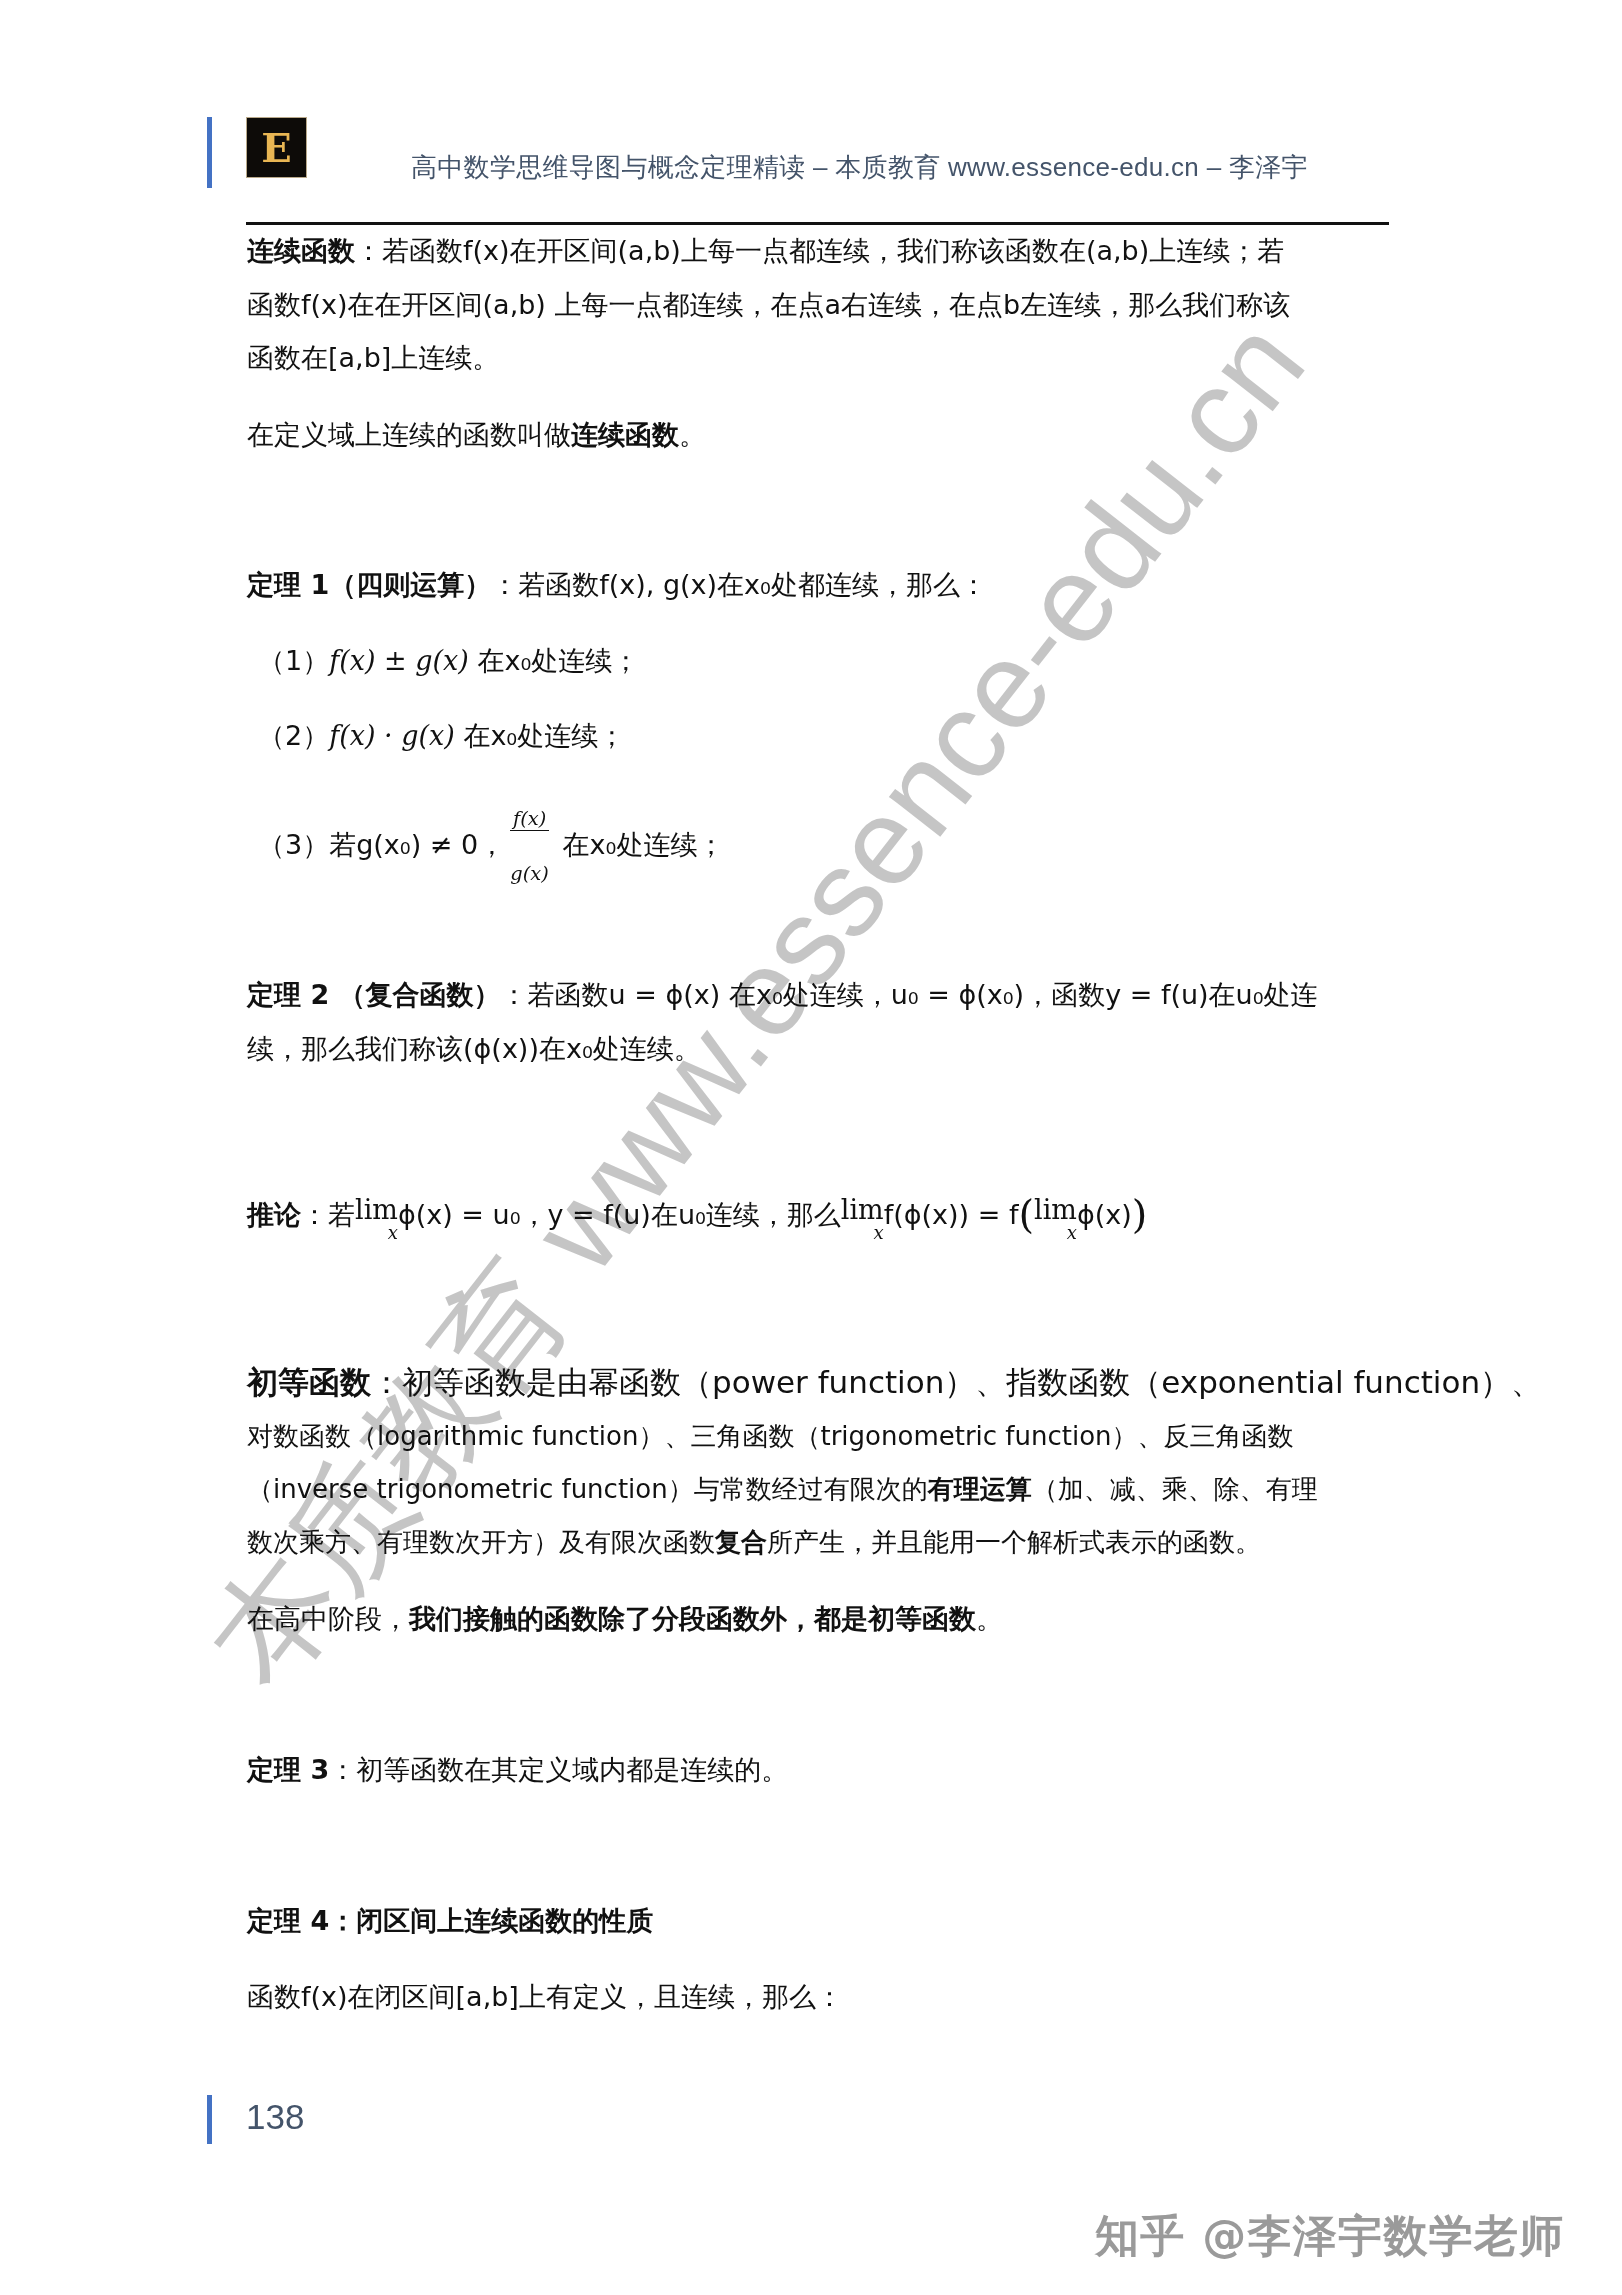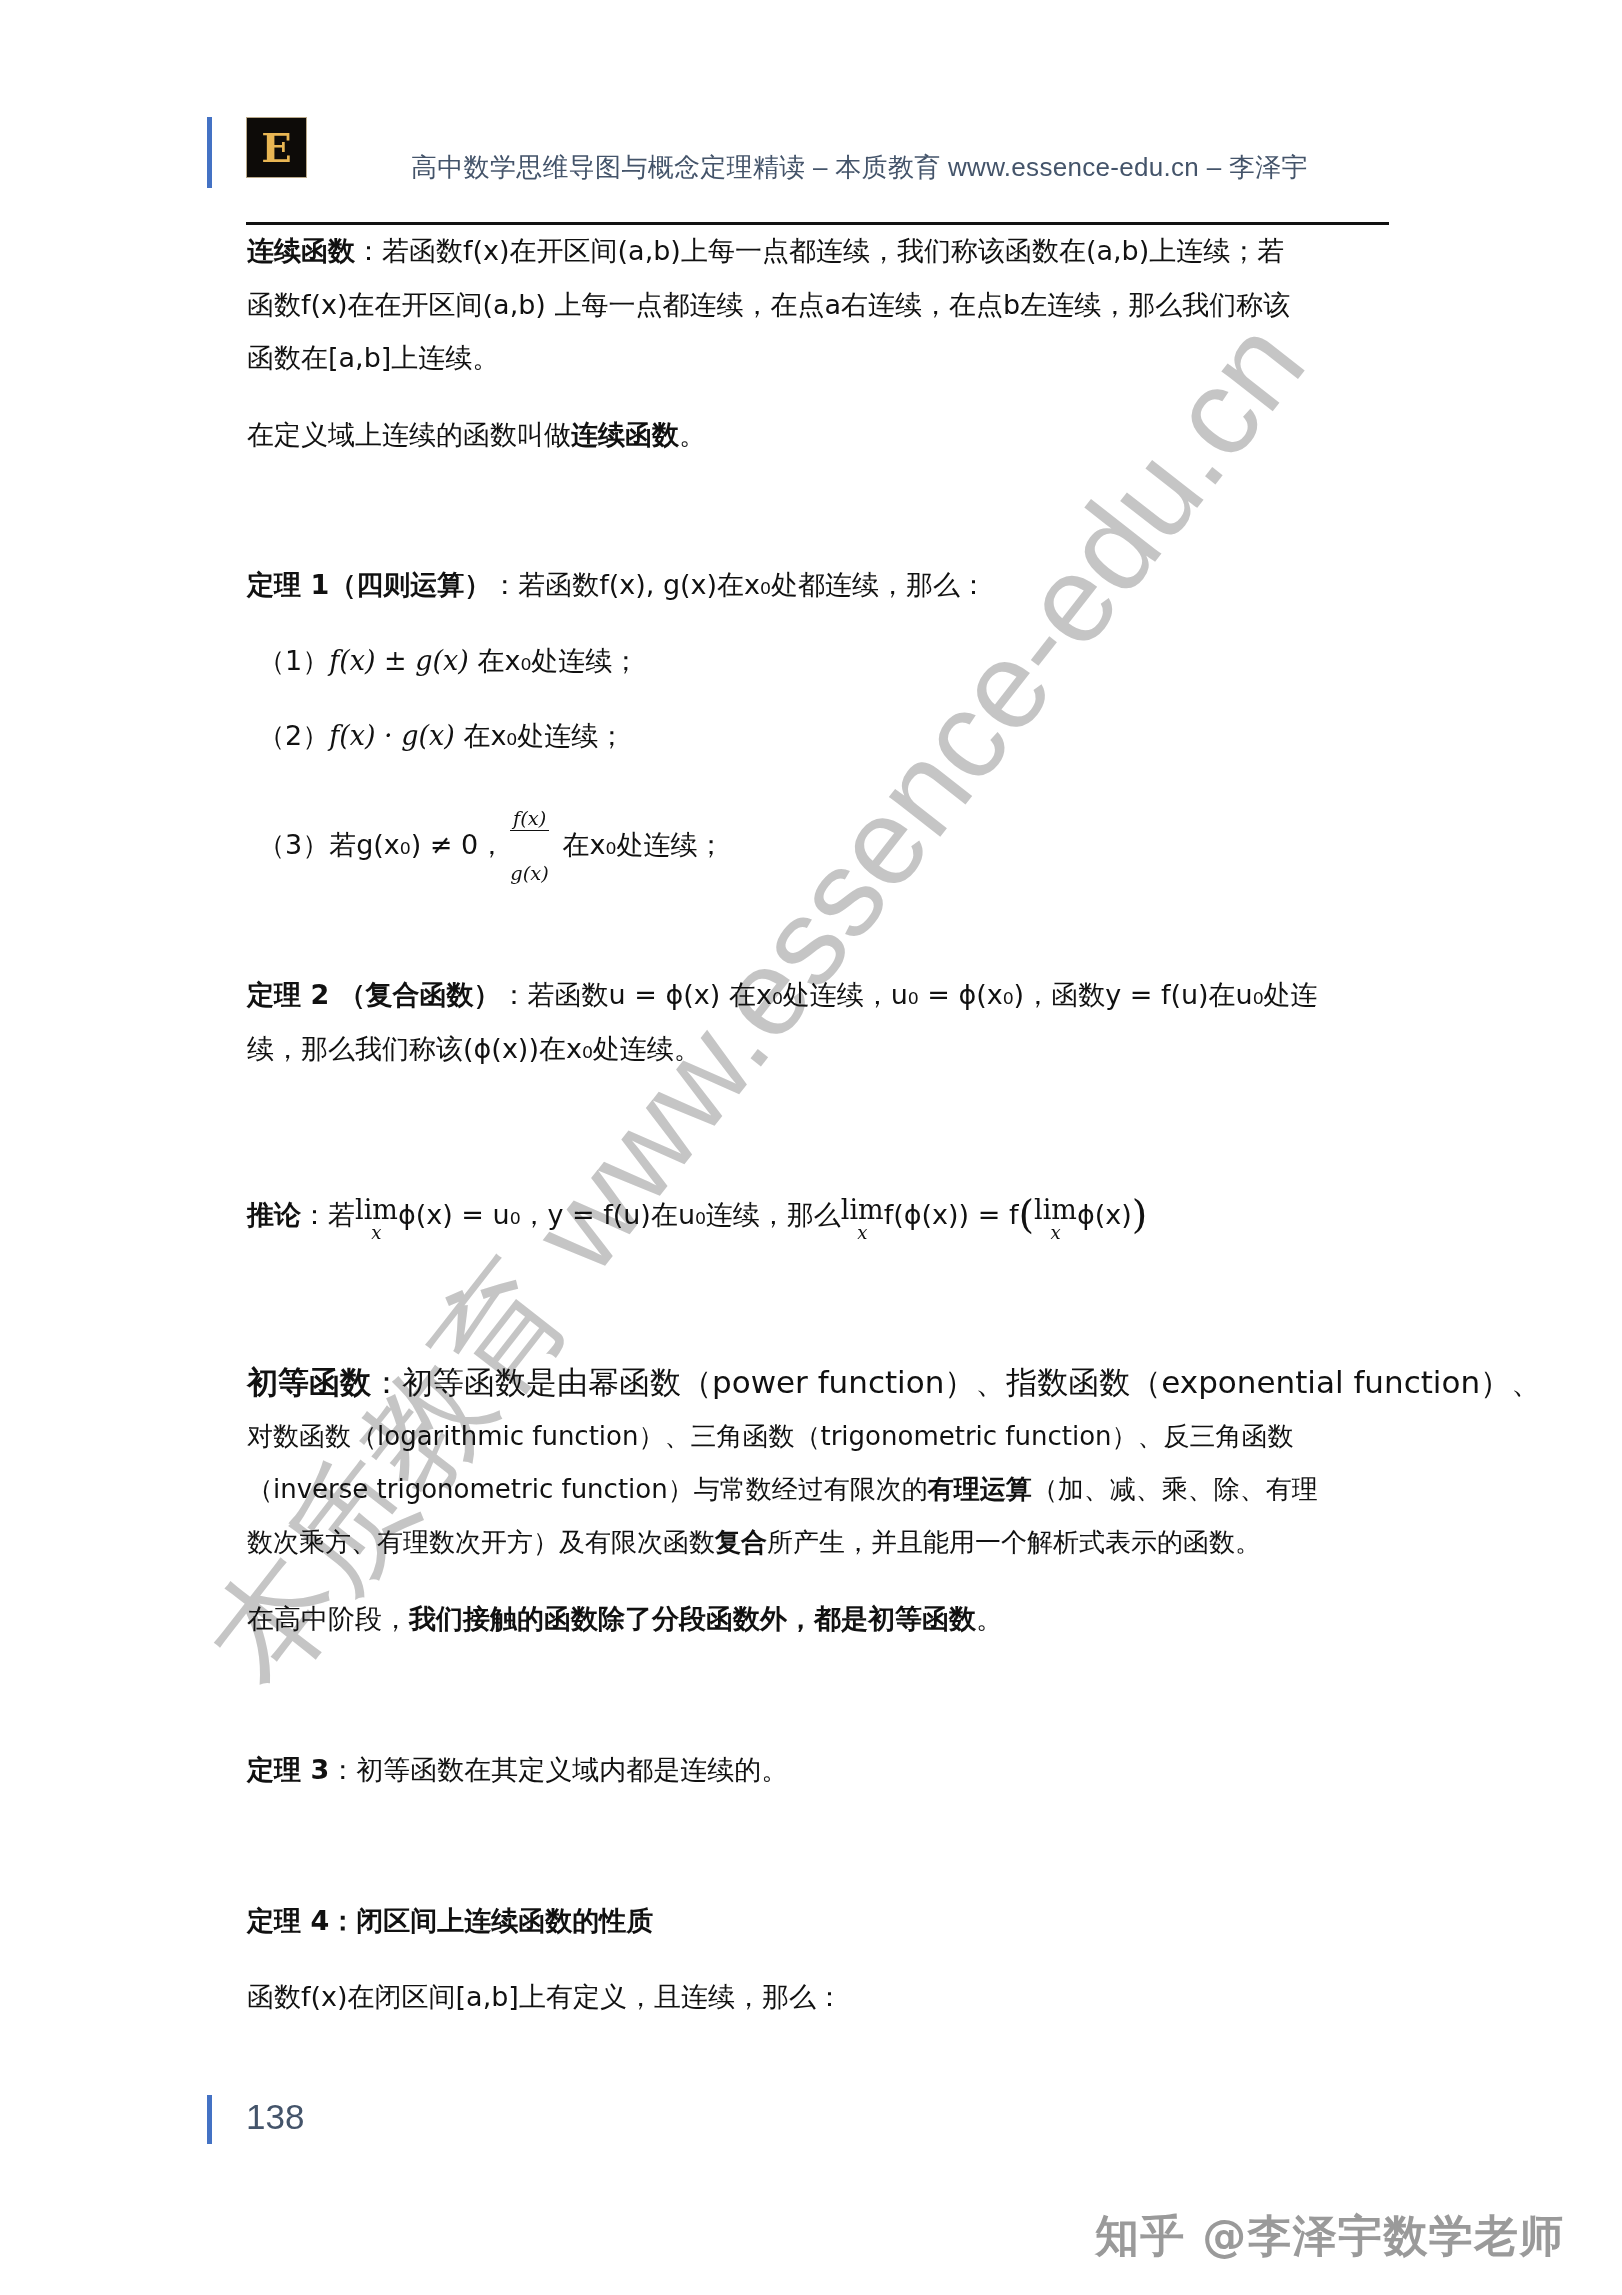--- a/index.html
+++ b/index.html
@@ -13,21 +13,21 @@
   .hdr-text { left:411px; top:150px; font-size:26px; color:#44546a; letter-spacing:0.3px; white-space:nowrap;
               font-family:"Liberation Sans","DejaVu Sans",sans-serif; }
   .rule { left:246px; top:222px; width:1143px; height:3.2px; background:#111; }
   .line { position:absolute; left:247px; font-size:27px; line-height:39px; white-space:nowrap;
           font-family:"DejaVu Sans","Liberation Sans",sans-serif; }
   .b { font-weight:bold; }
   .m { font-family:"DejaVu Serif","Liberation Serif",serif; font-style:italic; }
   .mr { font-family:"DejaVu Serif","Liberation Serif",serif; }
   .frac { display:inline-flex; flex-direction:column; align-items:center; vertical-align:middle; font-size:19.4px; line-height:22px; margin:0 5.2px;gap:32px; }
   .frac .num { border-bottom:1.3px solid #111; padding:0 2.6px; }
-  .lim { display:inline-flex; flex-direction:column; align-items:center; vertical-align:top; line-height:30px; }
+  .lim { display:inline-flex; flex-direction:column; align-items:flex-end; vertical-align:top; line-height:30px; }
   .lim .under { font-size:18px; line-height:15.5px; }
   .big { font-size:40px; vertical-align:-3.9px; font-family:"DejaVu Serif",serif; }
   .wm { color:rgba(150,150,150,0.55); font-size:123px; white-space:nowrap; font-family:"Liberation Sans","DejaVu Sans",sans-serif;
         transform-origin:left bottom; transform:rotate(-52deg); left:304px; top:1555px; }
   .foot-bar { left:207px; top:2095px; width:5.2px; height:49px; background:#4472c4; }
   .page-num { left:246px; top:2097px; font-size:35px; color:#44546a; font-family:"Liberation Sans","DejaVu Sans",sans-serif; }
   .zhihu { left:1095px; top:2207px; font-size:44px; color:#9a9a9a; font-weight:bold; letter-spacing:1.3px; white-space:nowrap; }
 </style>
 </head>
 <body>

